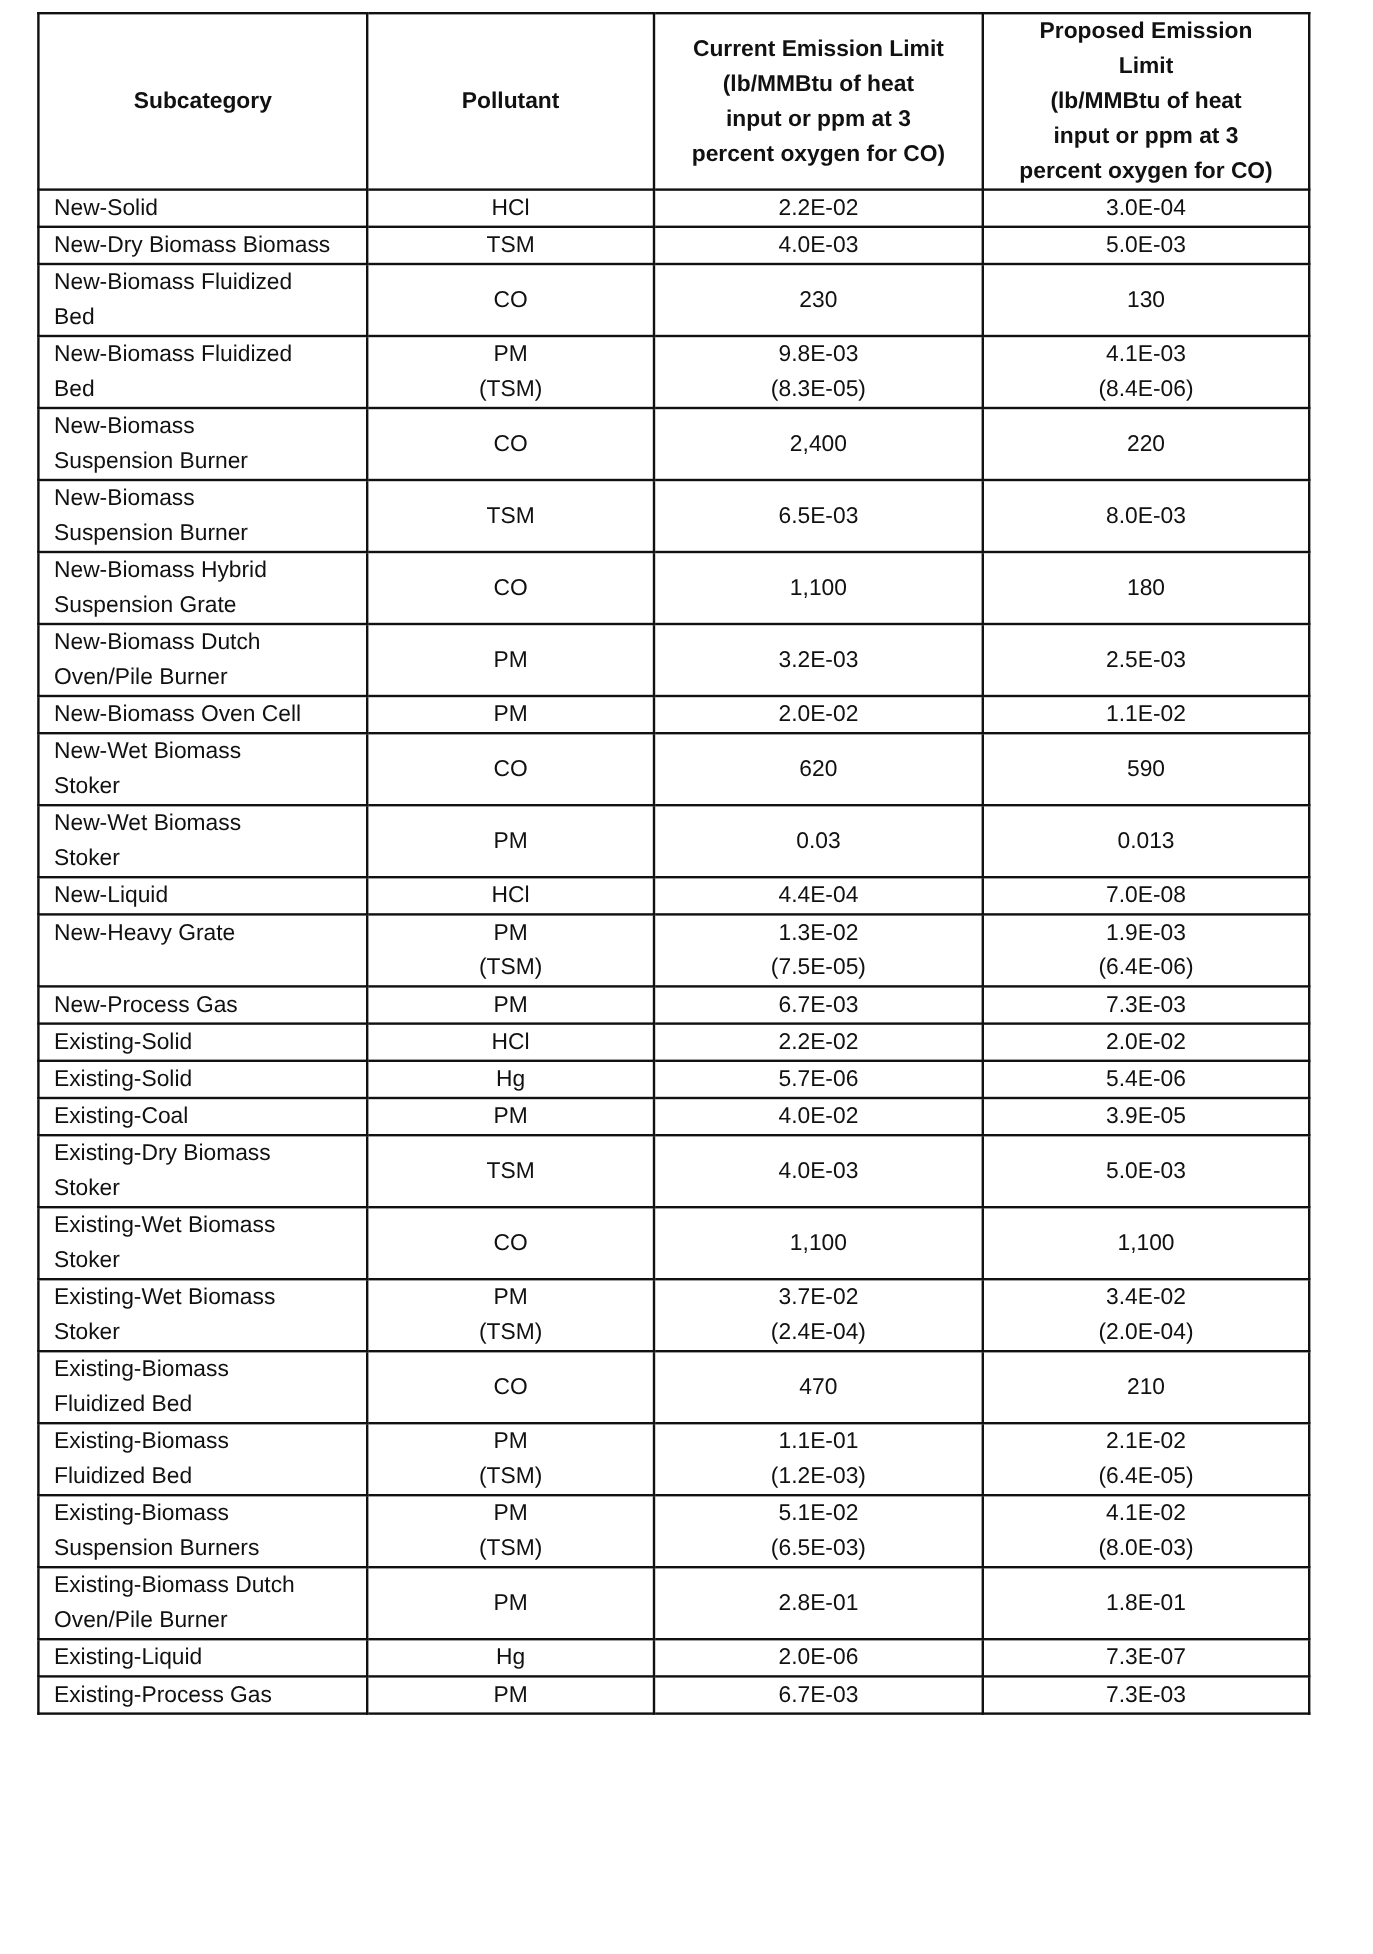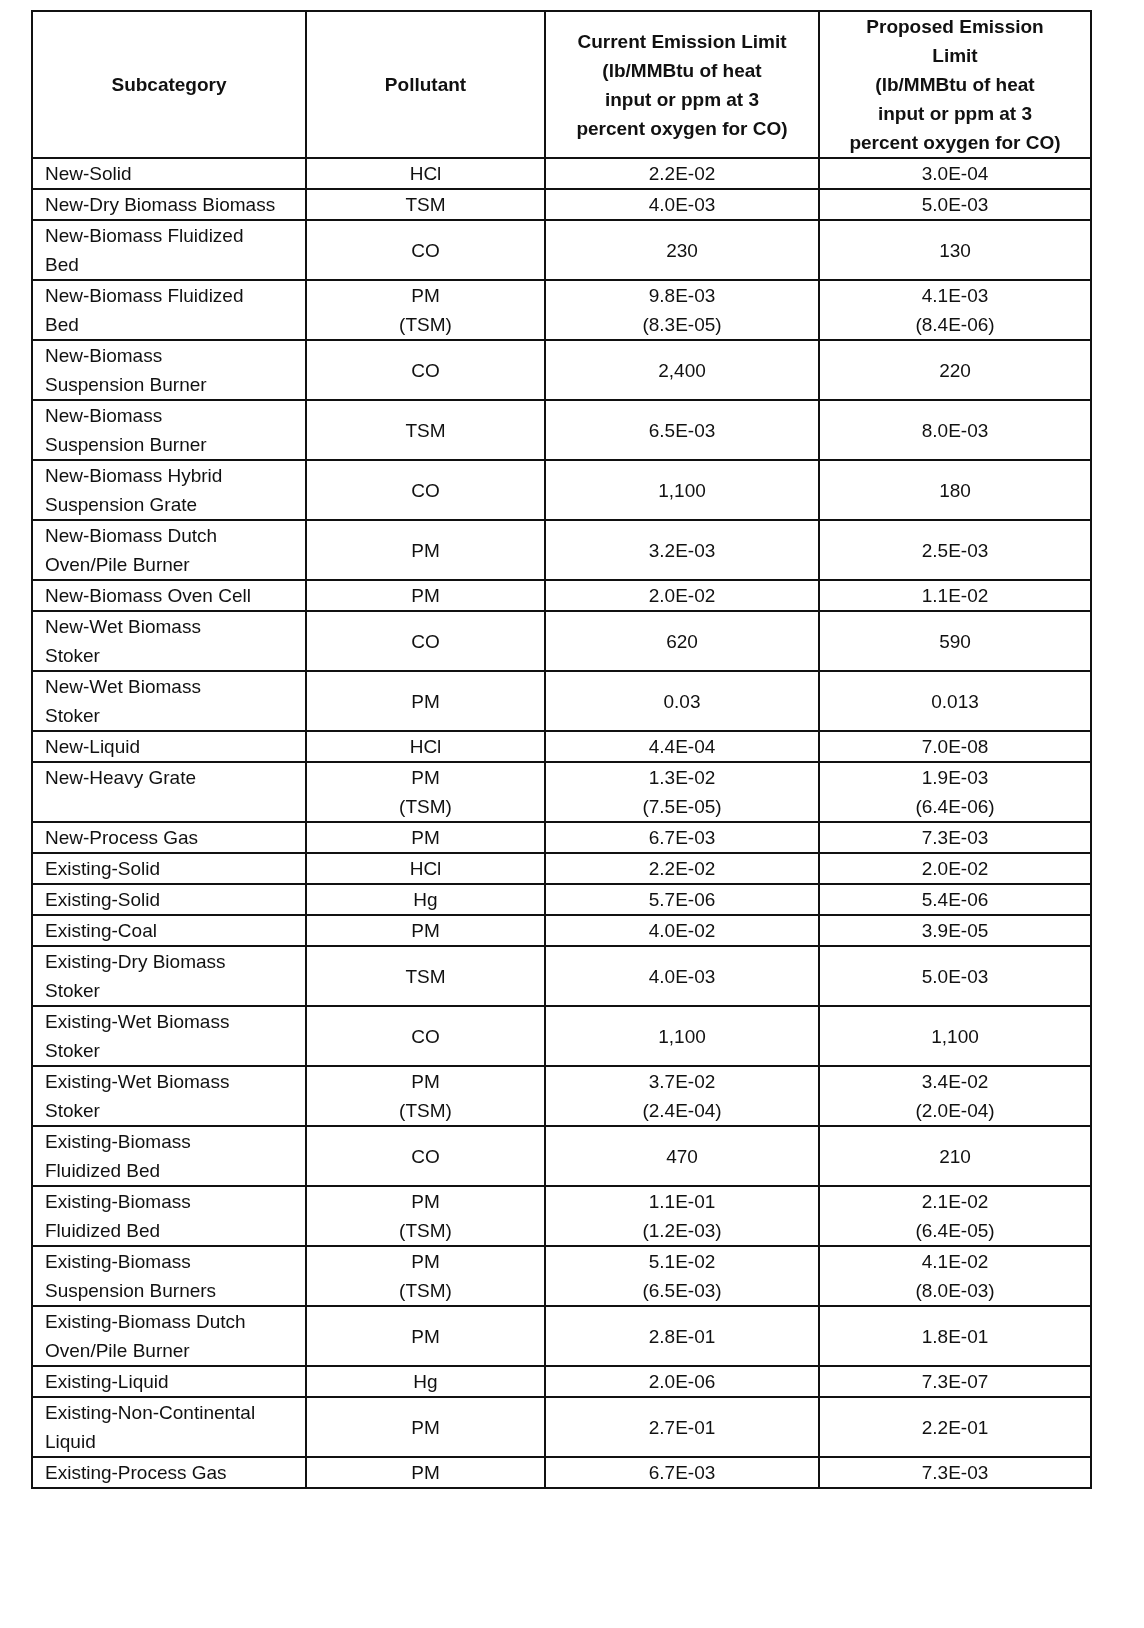--- a/index.html
+++ b/index.html
@@ -460,35 +460,20 @@
         <td class="ctr">
           <span class="line">Hg</span>
         </td>
         <td class="ctr">
           <span class="line">2.0E-06</span>
         </td>
         <td class="ctr">
           <span class="line">7.3E-07</span>
         </td>
       </tr>
-      <tr class="h2">
-        <td class="sub">
-          <span class="line">Existing-Non-Continental</span>
-          <span class="line">Liquid</span>
-        </td>
-        <td class="ctr">
-          <span class="line">PM</span>
-        </td>
-        <td class="ctr">
-          <span class="line">2.7E-01</span>
-        </td>
-        <td class="ctr">
-          <span class="line">2.2E-01</span>
-        </td>
-      </tr>
       <tr class="h1">
         <td class="sub">
           <span class="line">Existing-Process Gas</span>
         </td>
         <td class="ctr">
           <span class="line">PM</span>
         </td>
         <td class="ctr">
           <span class="line">6.7E-03</span>
         </td>

